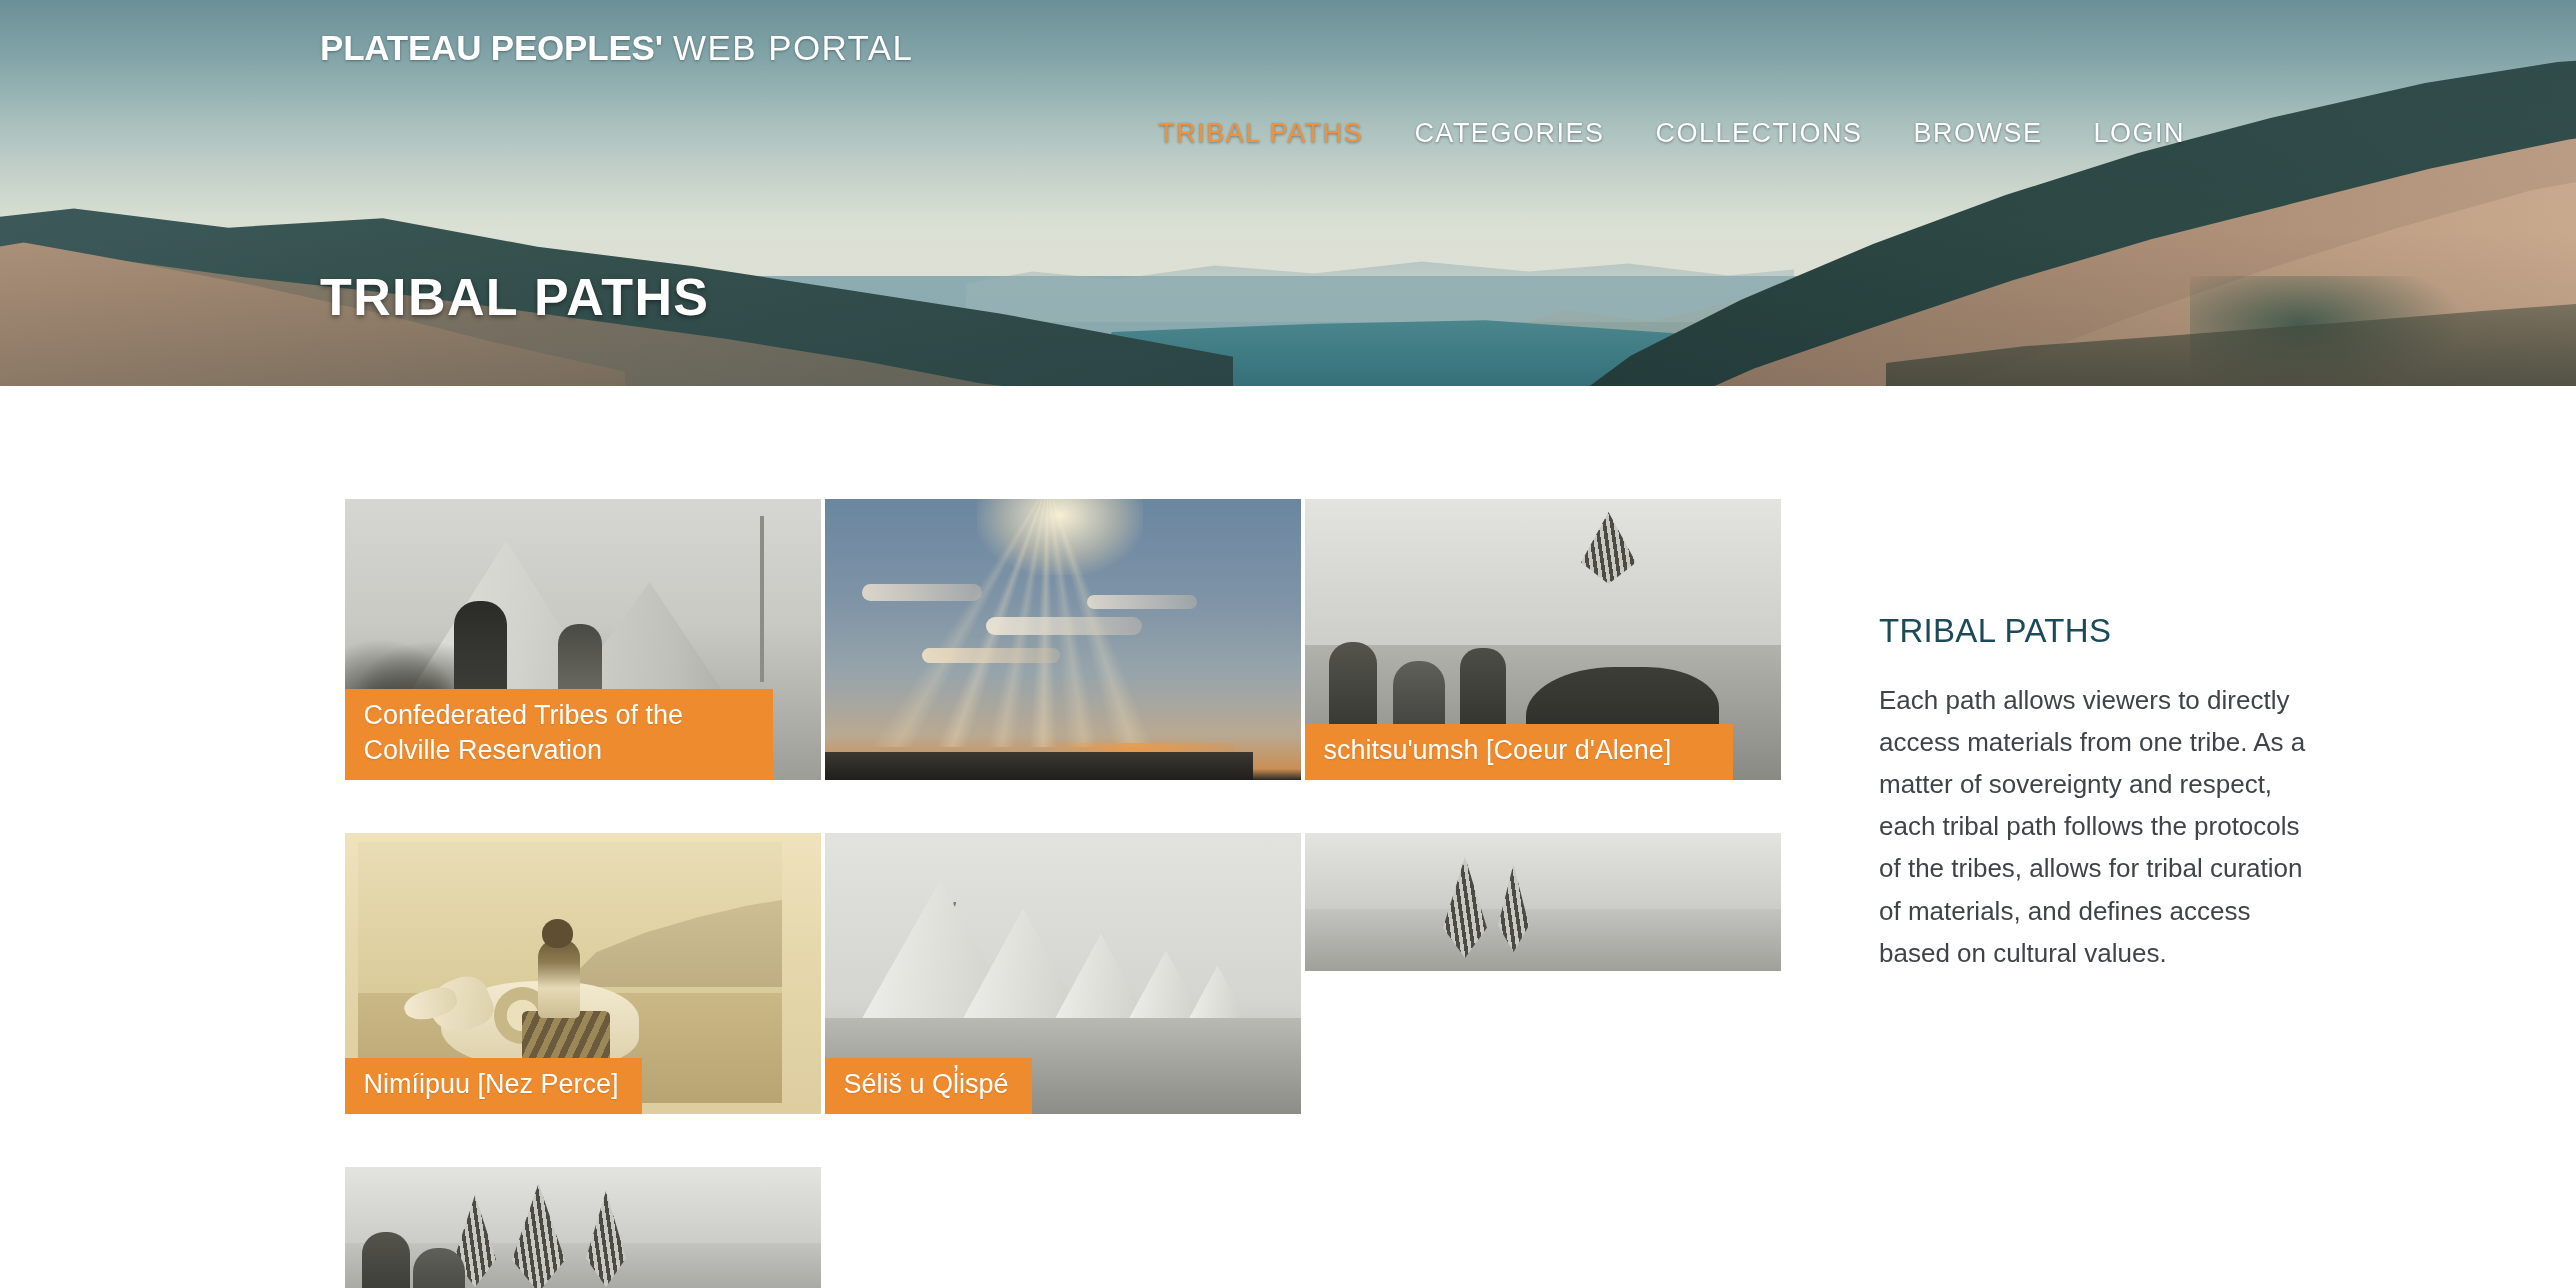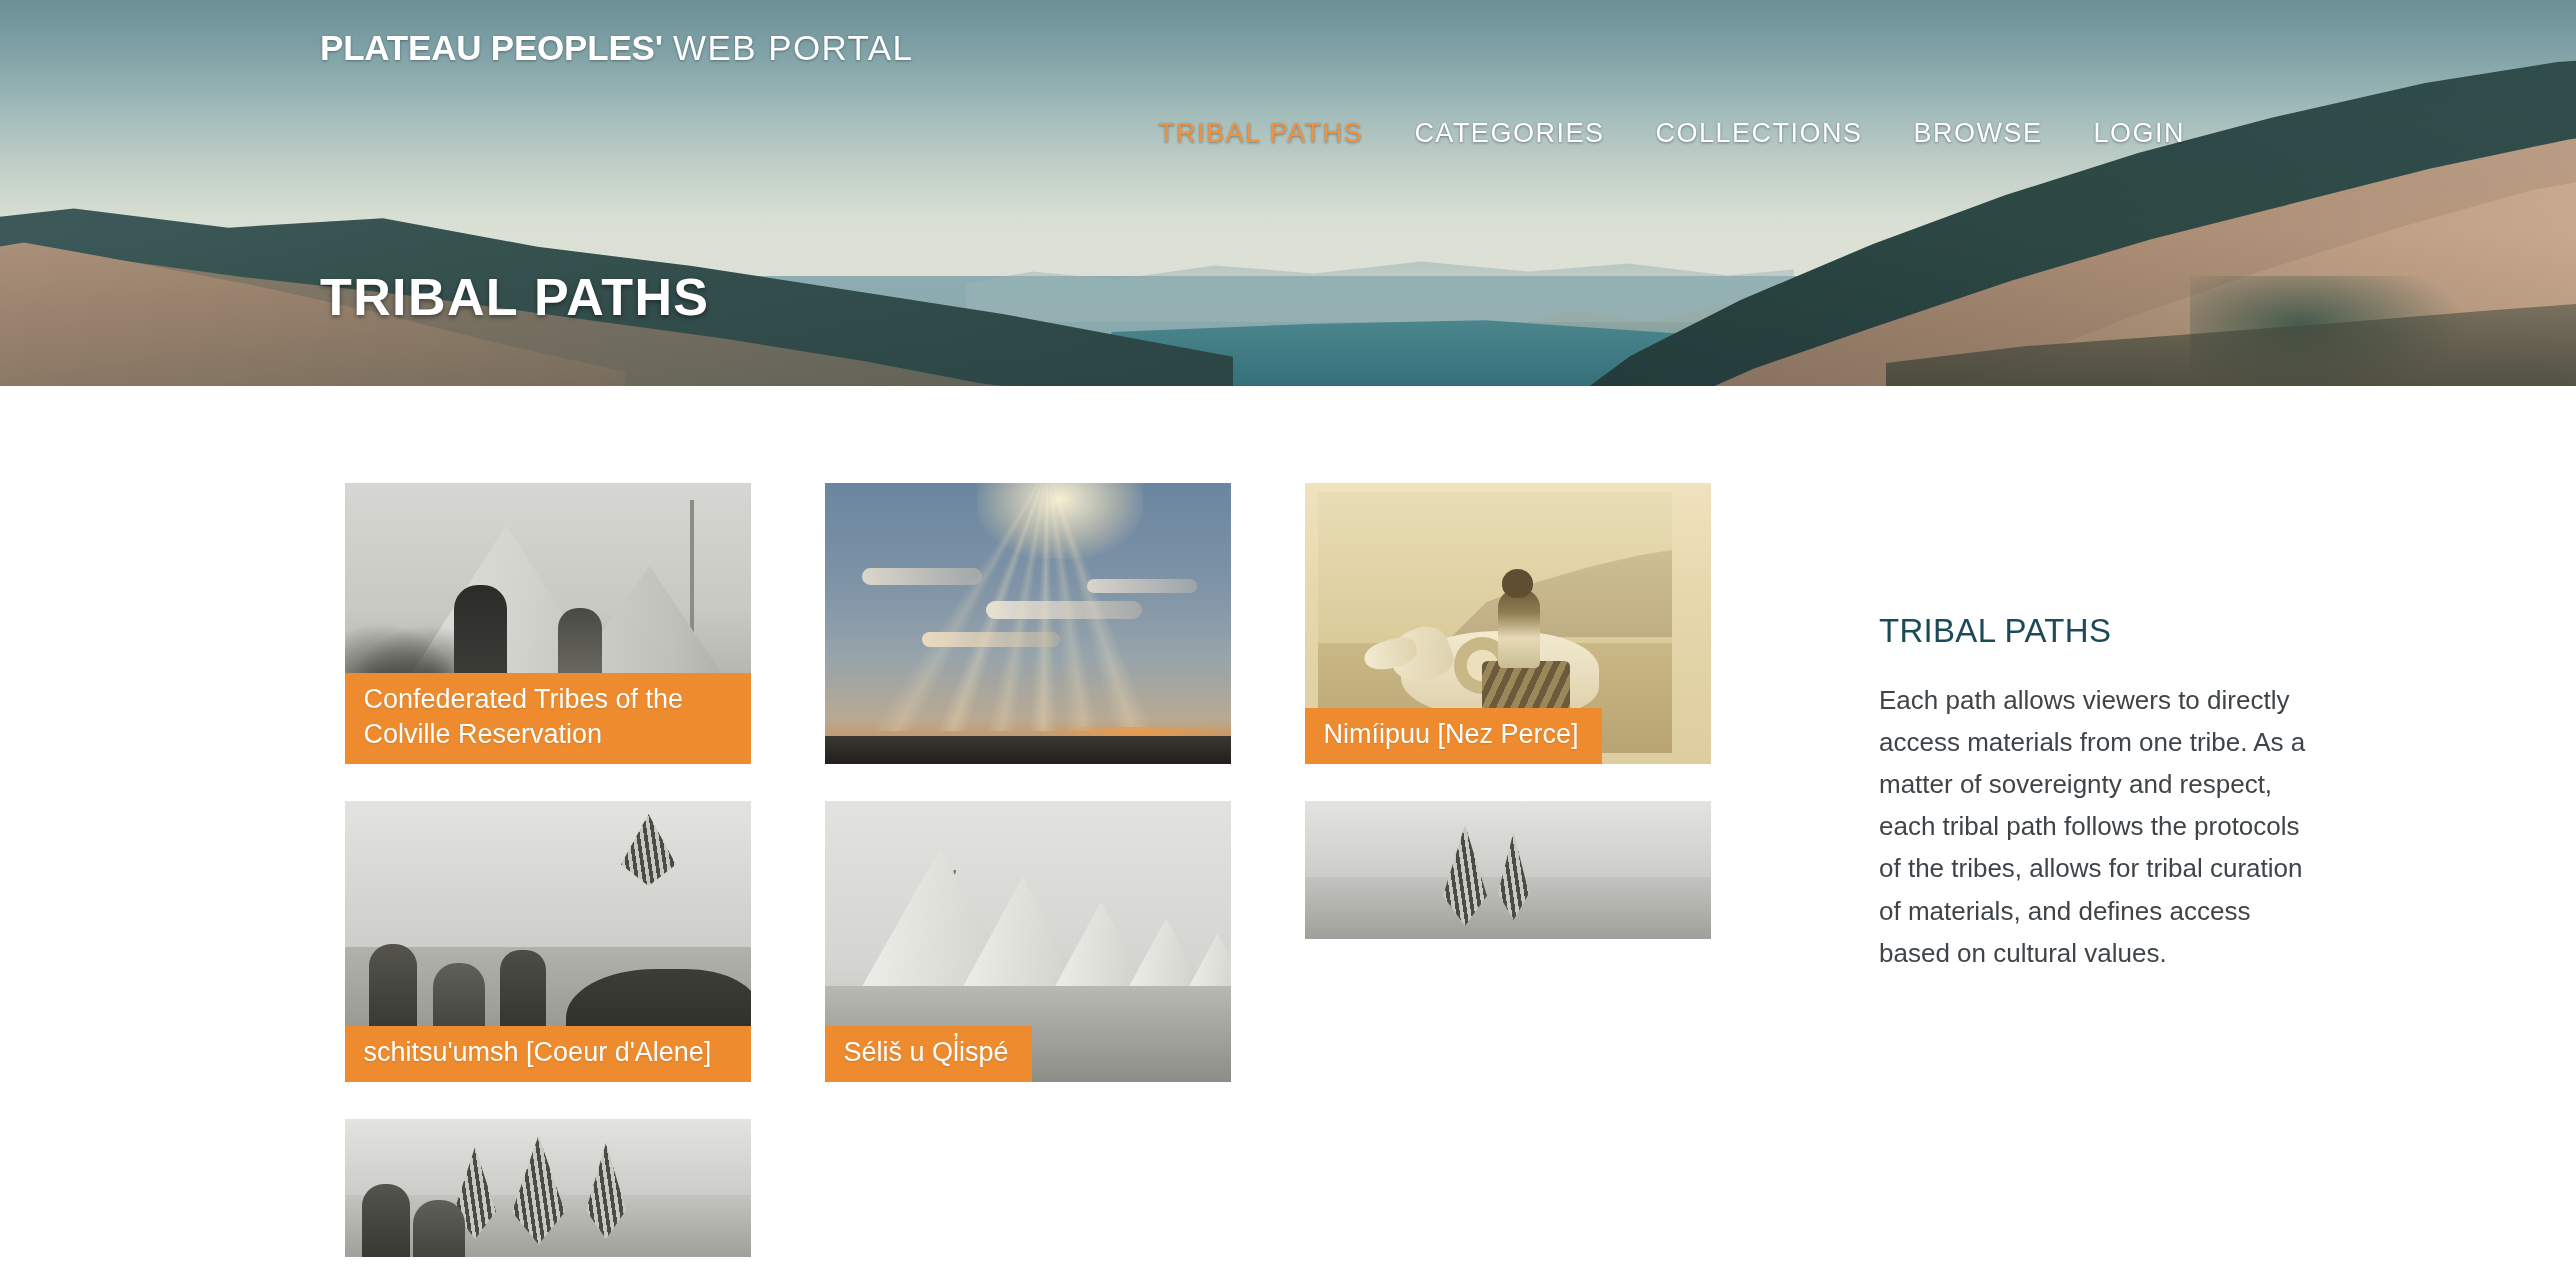--- a/index.html
+++ b/index.html
@@ -187,24 +187,25 @@
   .card-grid {
     display: grid;
     grid-template-columns: 428px 428px 428px;
     column-gap: 52px;
     row-gap: 37px;
     width: 1389px;
   }
 
   .card {
     position: relative;
-    width: 406px;
+    width: 476px;
     overflow: hidden;
     cursor: pointer;
     background: #efefef;
+    margin-top: 16px;
   }
   .card.h-short { height: 281px; }
   .card.h-tall  { height: 281px; }
   .card.h-cut   { height: 138px; }
 
   .card-img { position: absolute; inset: 0; overflow: hidden; }
 
   .card-label {
     position: absolute;
     left: 0; bottom: 0;
@@ -522,20 +523,33 @@
         <div class="card-img art-sunset">
           <div class="rays"></div>
           <div class="sunglow"></div>
           <div class="cl1"></div>
             <div class="cl2"></div>
             <div class="cl3"></div>
             <div class="cl4"></div>
           <div class="hglow"></div>
           <div class="horizon"></div>
         </div>
+      </div>
+
+      <div class="card h-short">
+        <div class="card-img art-group">
+          <div class="gsky"></div>
+          <div class="gground"></div>
+          <div class="feather"></div>
+          <div class="hdark"></div>
+          <div class="p1"></div>
+            <div class="p2"></div>
+            <div class="p3"></div>
+        </div>
+        <div class="card-label full">schitsu'umsh [Coeur d'Alene]</div>
       </div>
 
       <div class="card h-tall">
         <div class="card-img art-sepia">
           <div class="paper"></div>
           <div class="photo">
             <div class="hillfar"></div>
             <div class="field"></div>
             <div class="legs"></div>
             <div class="horse"></div>
@@ -544,33 +558,20 @@
             <div class="shield"></div>
             <div class="blanket"></div>
             <div class="rider"></div>
             <div class="riderhead"></div>
           </div>
         </div>
         <div class="card-label fit">Nimíipuu [Nez Perce]</div>
       </div>
 
       <div class="card h-short">
-        <div class="card-img art-group">
-          <div class="gsky"></div>
-          <div class="gground"></div>
-          <div class="feather"></div>
-          <div class="hdark"></div>
-          <div class="p1"></div>
-            <div class="p2"></div>
-            <div class="p3"></div>
-        </div>
-        <div class="card-label full">schitsu'umsh [Coeur d'Alene]</div>
-      </div>
-
-      <div class="card h-short">
         <div class="card-img art-village">
           <div class="poles"></div>
           <div class="vt a"></div>
             <div class="vt b"></div>
             <div class="vt c"></div>
           <div class="vt d"></div>
             <div class="vt e"></div>
           <div class="vground"></div>
         </div>
         <div class="card-label fit">Séliš u Ql̓ispé</div>

